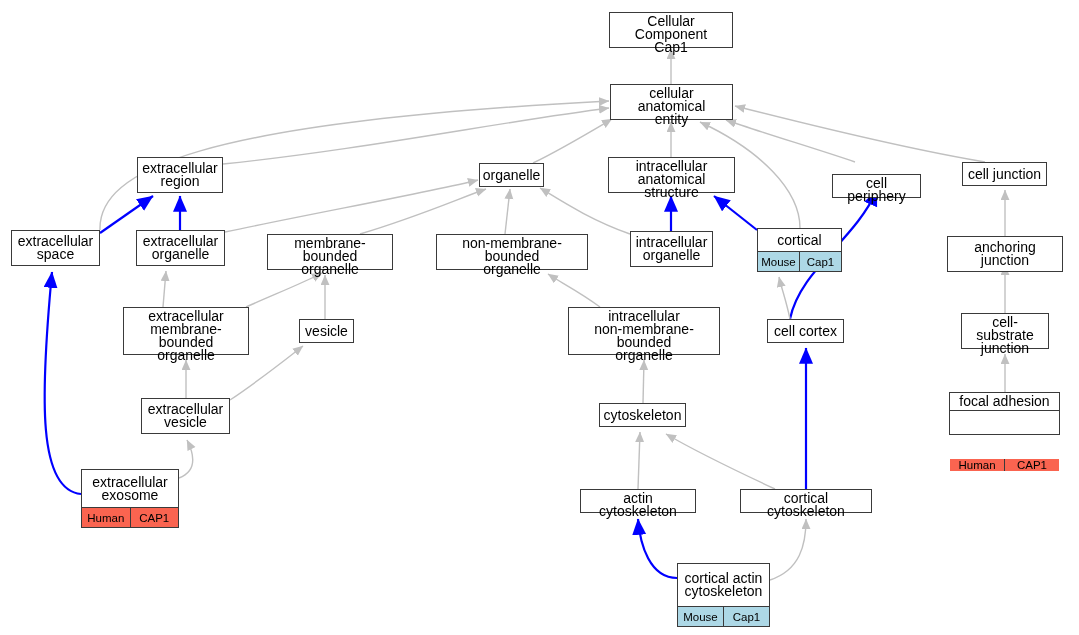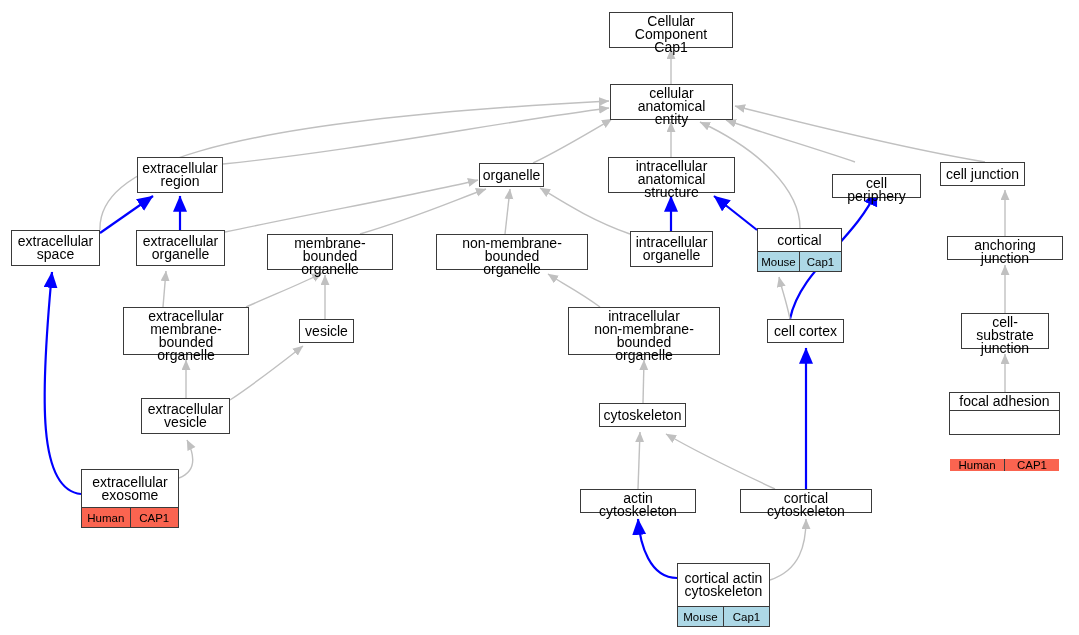--- a/index.html
+++ b/index.html
@@ -122,21 +122,21 @@
       <div class="node" style="left: 479px; top: 163px; width: 65px; height: 24px;">
         <div class="title">organelle</div>
       </div>
       <div class="node" style="left: 608px; top: 157px; width: 127px; height: 36px;">
         <div class="title">intracellular
 anatomical structure</div>
       </div>
       <div class="node" style="left: 832px; top: 174px; width: 89px; height: 24px;">
         <div class="title">cell periphery</div>
       </div>
-      <div class="node" style="left: 940px; top: 162px; width: 85px; height: 24px;">
+      <div class="node" style="left: 962px; top: 162px; width: 85px; height: 24px;">
         <div class="title">cell junction</div>
       </div>
       <div class="node" style="left: 11px; top: 230px; width: 89px; height: 36px;">
         <div class="title">extracellular
 space</div>
       </div>
       <div class="node" style="left: 136px; top: 230px; width: 89px; height: 36px;">
         <div class="title">extracellular
 organelle</div>
       </div>
@@ -152,21 +152,21 @@
         <div class="title">intracellular
 organelle</div>
       </div>
       <div class="node has-ann" style="left: 757px; top: 228px; width: 85px; height: 44px;">
         <div class="title">cortical</div>
         <div class="ann mouse">
           <div class="cell">Mouse</div>
           <div class="cell">Cap1</div>
         </div>
       </div>
-      <div class="node" style="left: 947px; top: 236px; width: 116px; height: 24px;">
+      <div class="node" style="left: 947px; top: 236px; width: 116px; height: 36px;">
         <div class="title">anchoring junction</div>
       </div>
       <div class="node" style="left: 123px; top: 307px; width: 126px; height: 48px;">
         <div class="title">extracellular
 membrane-bounded
 organelle</div>
       </div>
       <div class="node" style="left: 299px; top: 319px; width: 55px; height: 24px;">
         <div class="title">vesicle</div>
       </div>

